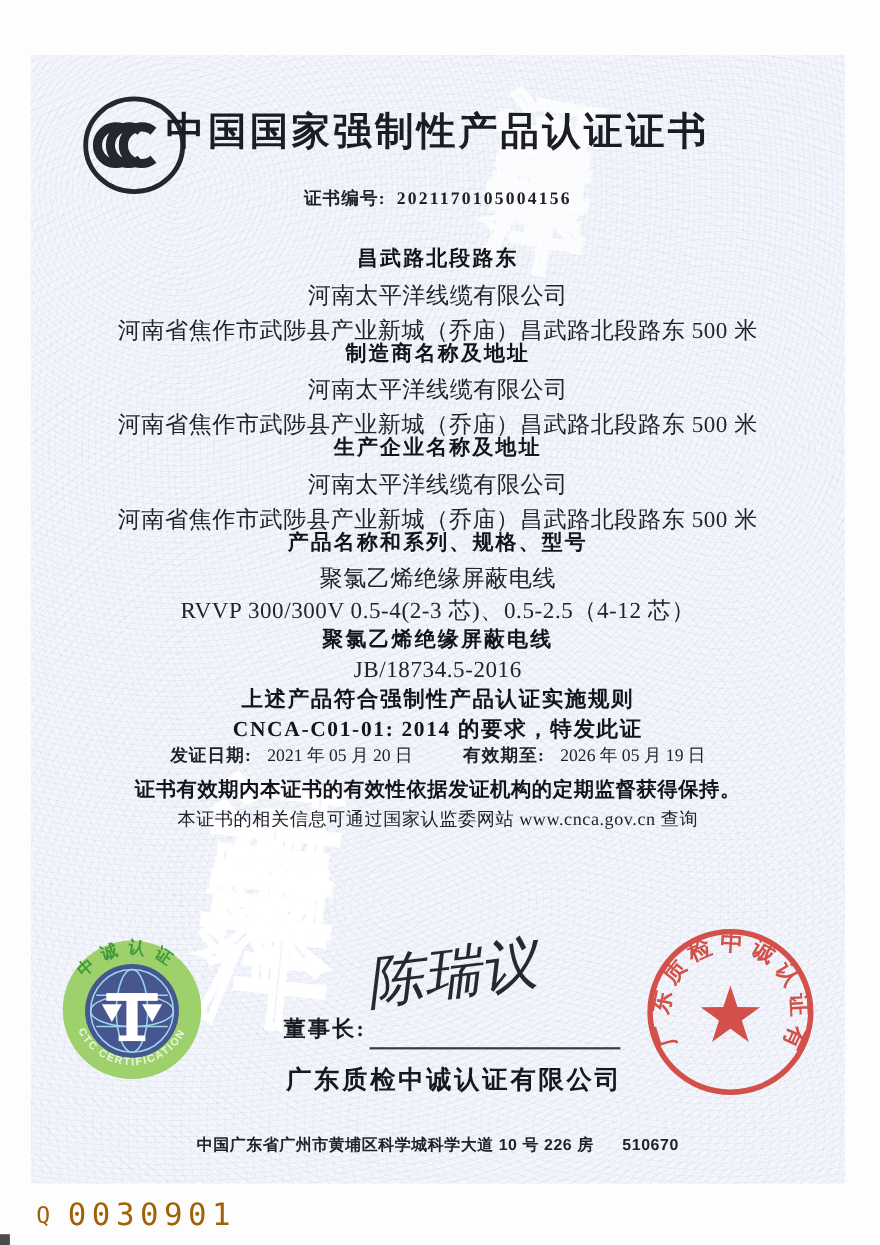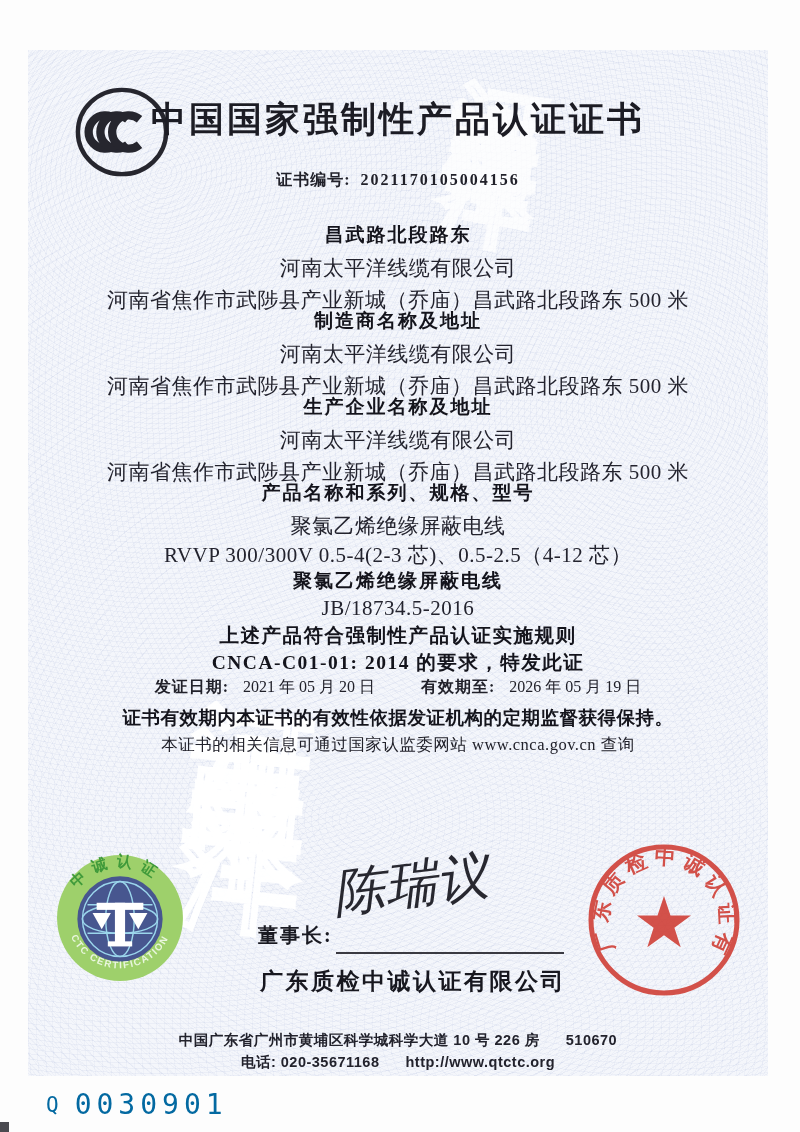--- a/index.html
+++ b/index.html
@@ -56,21 +56,21 @@
     font-family:"Liberation Serif",serif;white-space:nowrap;
   }
   .company{font-weight:bold;font-size:23px;letter-spacing:2.5px;color:#17171f;
     font-family:"Liberation Sans","DejaVu Sans",sans-serif;}
   
   .footer-line{font-family:"Liberation Sans","DejaVu Sans",sans-serif;
     font-weight:bold;font-size:14.5px;color:#22222c;letter-spacing:0.5px;}
   .footer-line .sp{display:inline-block;width:26px;}
   
   .serial{
-    position:absolute;left:46px;top:1088px;color:#0369a1;
+    position:absolute;left:33px;top:1088px;color:#a16207;
     font-family:"DejaVu Sans Mono","Liberation Mono",monospace;
     text-align:right;
   }
   .serial .pfx{font-size:21px;letter-spacing:0;margin-right:16px;vertical-align:2px;}
   .serial .no{font-size:28px;letter-spacing:5px;}
   .corner-mark{position:absolute;left:0;top:1122px;width:9px;height:10px;background:#4a4a50;}
 </style>
 </head>
 <body>
 
@@ -171,23 +171,19 @@
       <text font-size="21" font-weight="bold" fill="#cf3b32" letter-spacing="6" font-family="Liberation Serif, serif">
         <textPath href="#sealArc" startOffset="4">广东质检中诚认证有限公司</textPath>
       </text>
       <path d="M80 56 L86.5 75.5 L107 75.6 L90.4 87.7 L96.7 107.2 L80 95.2 L63.3 107.2 L69.6 87.7 L53 75.6 L73.5 75.5 Z" fill="#cf3b32"></path>
     </svg>
   </div>
 
   <div class="abs ctr footer-line" style="top:981px;">
     <span>中国广东省广州市黄埔区科学城科学大道 10 号 226 房</span><span class="sp"></span><span>510670</span>
   </div>
-  <div class="abs ctr footer-line" style="top:1003px;">
-    <span>电话:</span>
-    <span>020-35671168</span><span class="sp"></span><span>http://www.qtctc.org</span>
-  </div>
 
 </div>
 
 <div class="serial">
   <span class="pfx">Q</span><span class="no">0030901</span>
 </div>
 <div class="corner-mark"></div>
 
 </body></html>

